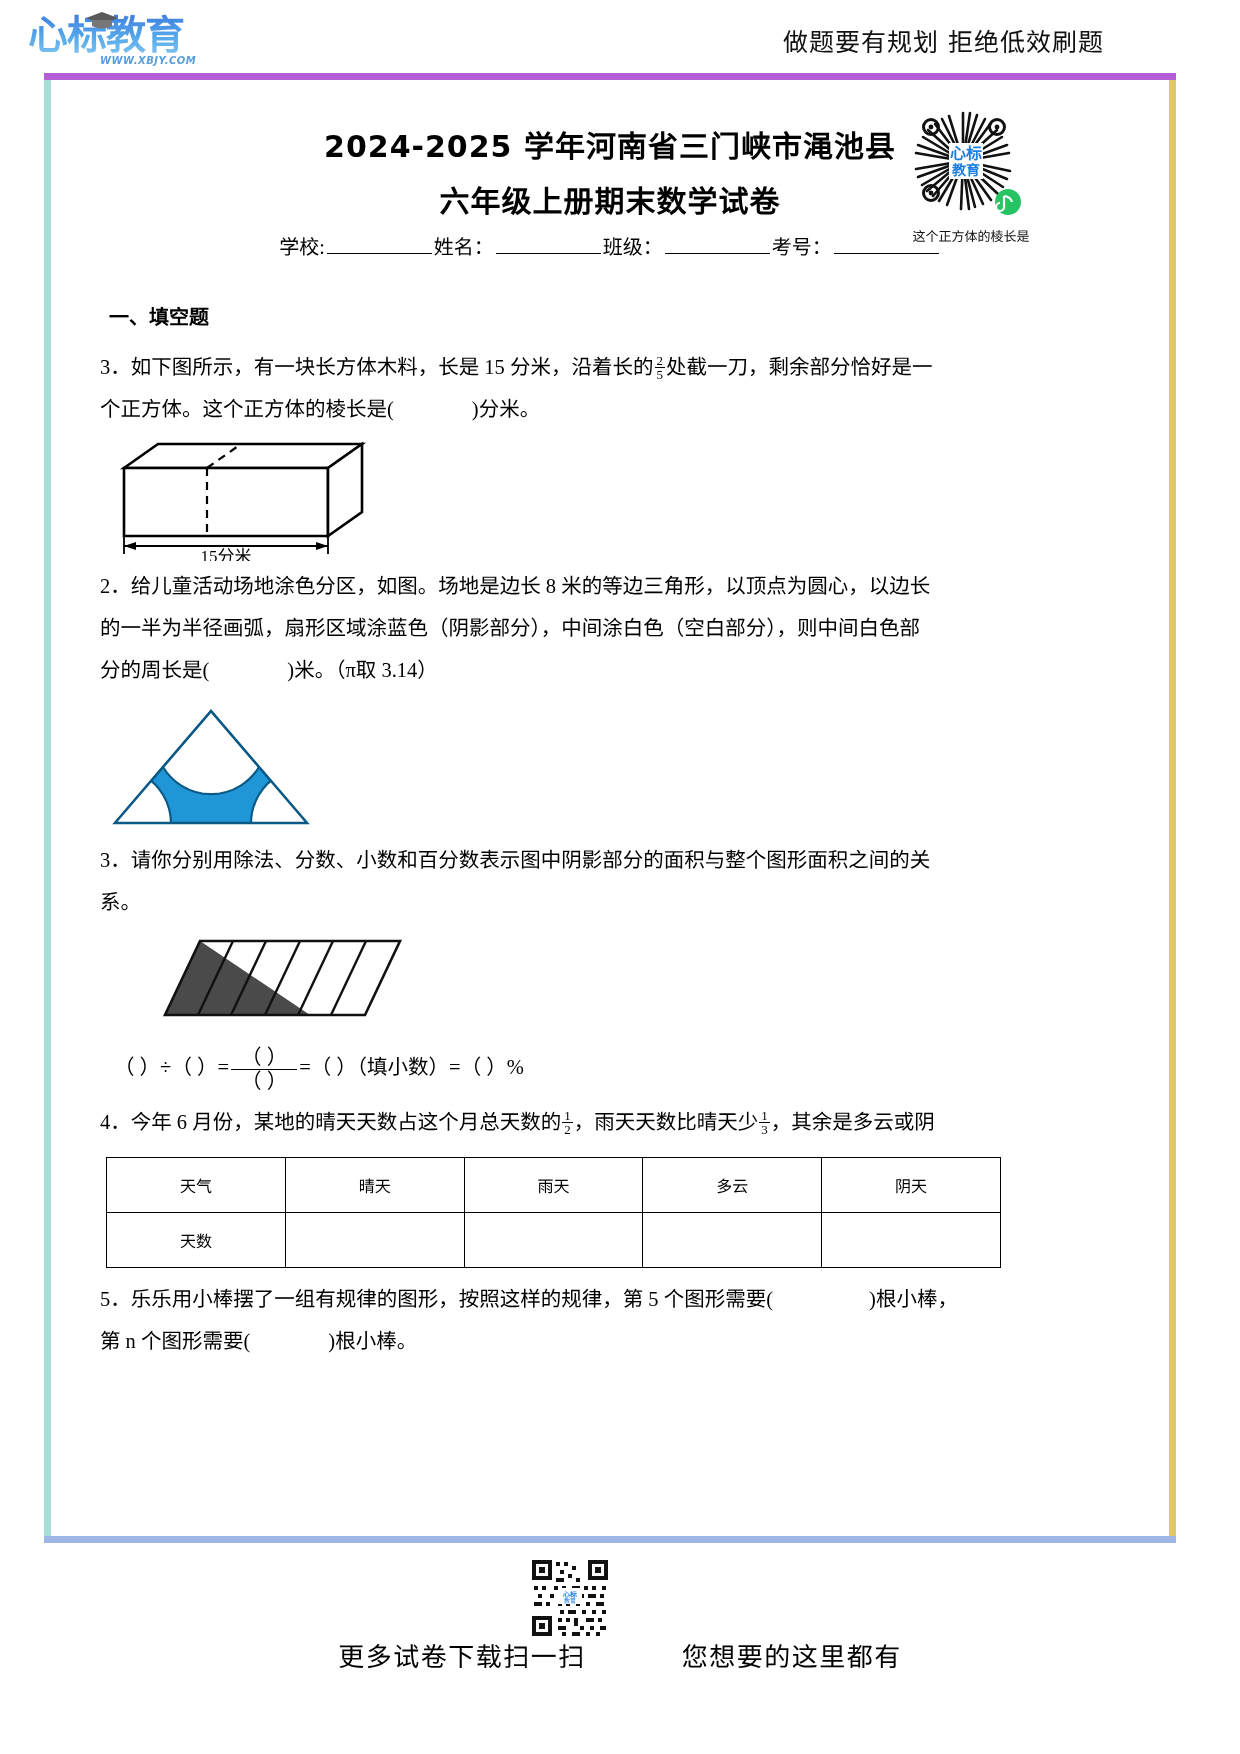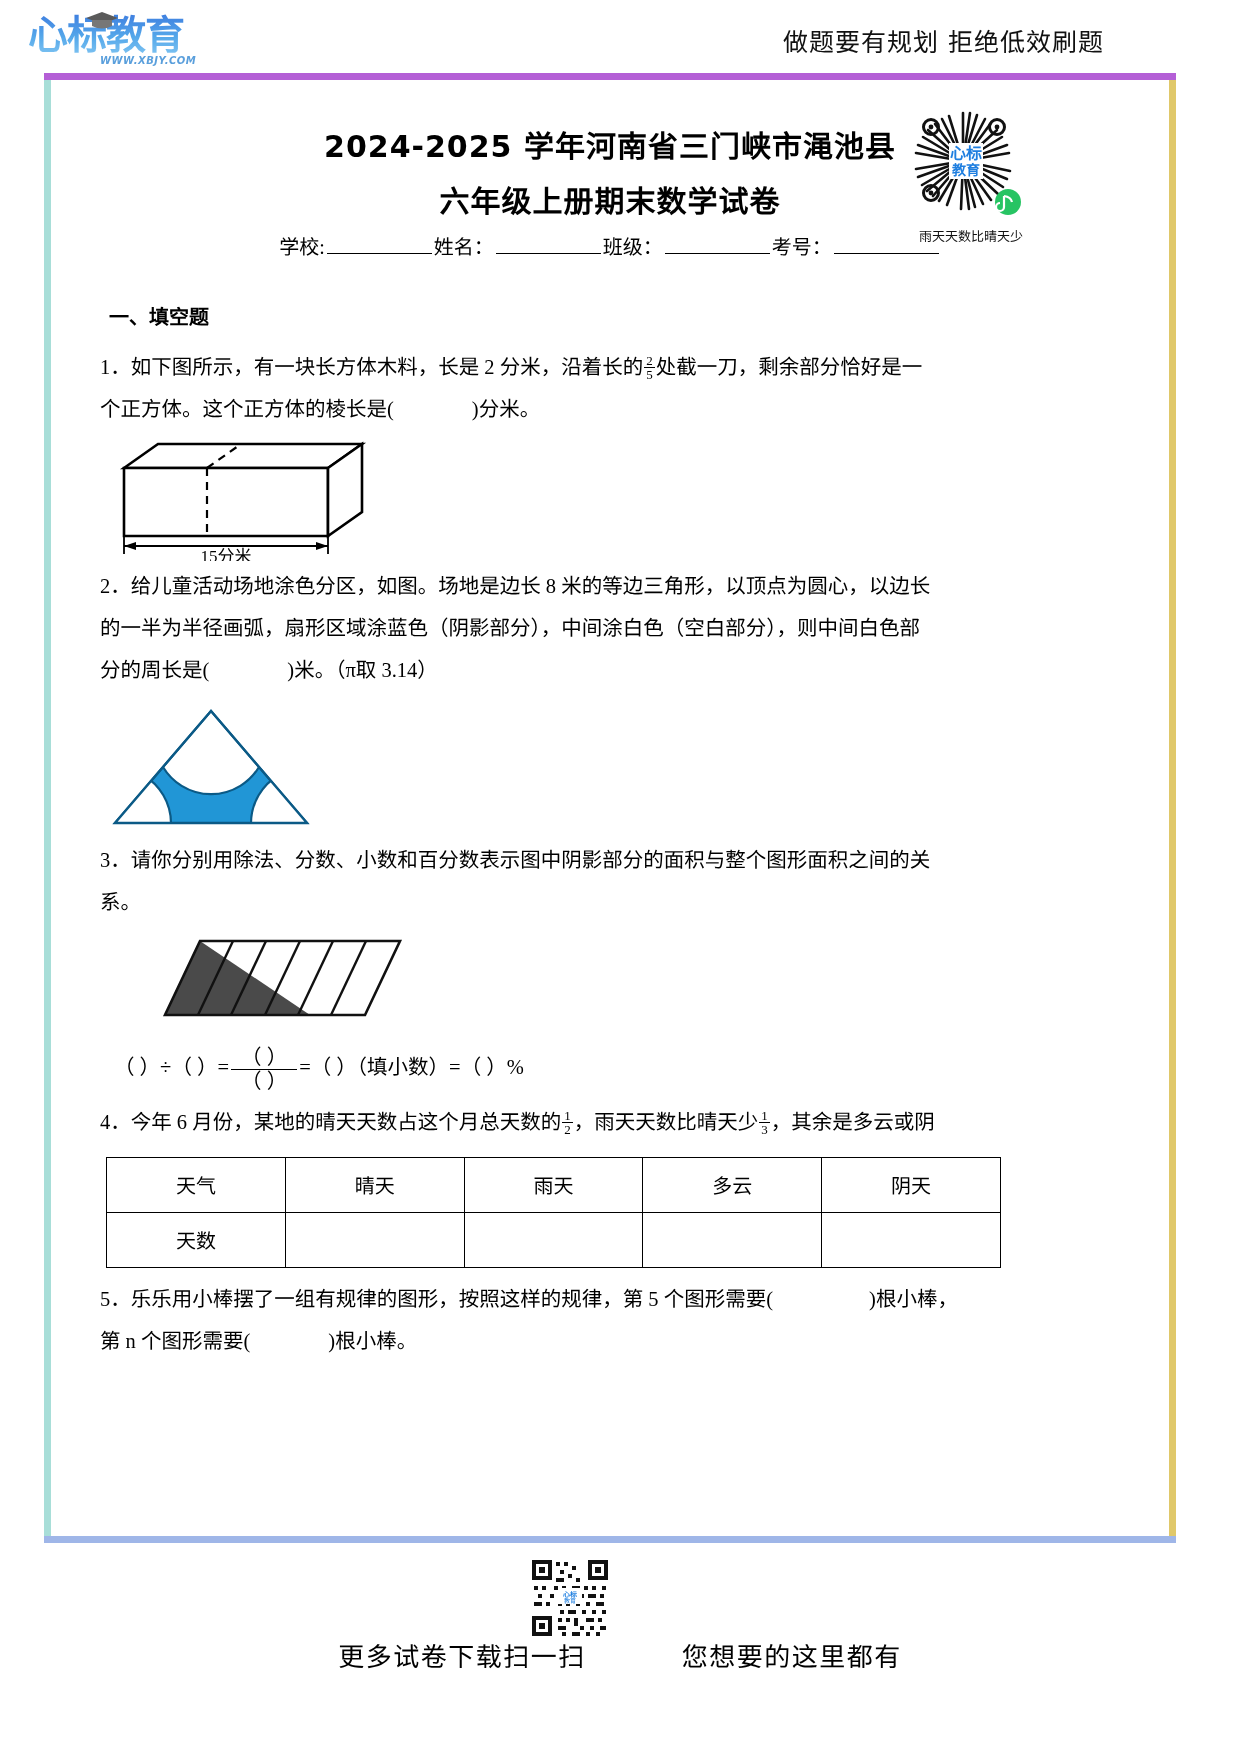--- a/index.html
+++ b/index.html
@@ -212,21 +212,21 @@
   table.weather-table {
     border-collapse: collapse;
     width: 895px;
     margin: 14px 0 10px 6px;
     table-layout: fixed;
   }
   table.weather-table td {
     border: 1.4px solid #000;
     height: 52px;
     text-align: center;
-    font-size: 20px;
+    font-size: 16px;
     vertical-align: middle;
   }
 
   
   .footer {
     position: absolute;
     left: 0; top: 1556px;
     width: 1240px;
     height: 120px;
   }
@@ -324,29 +324,29 @@
         <circle cx="28" cy="92" r="2.4" fill="#111"></circle>
         <circle cx="94" cy="26" r="7.5" fill="none" stroke="#111" stroke-width="3"></circle>
         <circle cx="94" cy="26" r="2.4" fill="#111"></circle>
         <text x="63" y="58" font-family="DejaVu Sans, sans-serif" font-size="16" font-weight="bold" fill="#1f7fe0" text-anchor="middle">心标</text>
         <text x="63" y="74" font-family="DejaVu Sans, sans-serif" font-size="14" font-weight="bold" fill="#1f7fe0" text-anchor="middle">教育</text>
         <circle cx="105" cy="101" r="13" fill="#27c463"></circle>
         <path d="M101,95 L101,106 a4,4 0 1,1 -4,-4" fill="none" stroke="#fff" stroke-width="2.2"></path>
         <path d="M101,95 q7,1 8,6" fill="none" stroke="#fff" stroke-width="2.2"></path>
       </svg>
     </span>
-    <div class="header-qr-note">雨天天数比晴天少</div>
+    <div class="header-qr-note">这个正方体的棱长是</div>
   </div>
 
   <div class="content">
 
     <div class="section-head">一、填空题</div>
 
     <div class="q">
-      <span>1．如下图所示，有一块长方体木料，长是 2 分米，沿着长的</span><span class="frac"><span class="num">2</span><span class="den">5</span></span><span>处截一刀，剩余部分恰好是一</span><br>
+      <span>3．如下图所示，有一块长方体木料，长是 15 分米，沿着长的</span><span class="frac"><span class="num">2</span><span class="den">5</span></span><span>处截一刀，剩余部分恰好是一</span><br>
       <span>个正方体。这个正方体的棱长是(</span><span class="gap-s"></span><span>)分米。</span>
     </div>
 
     <div class="fig-cuboid">
       <svg width="270" height="125" viewBox="0 0 270 125">
 
         <polygon points="12,32 46,8 250,8 216,32" fill="#fff" stroke="#000" stroke-width="2.6"></polygon>
 
         <polygon points="12,32 216,32 216,100 12,100" fill="#fff" stroke="#000" stroke-width="2.6"></polygon>
 

